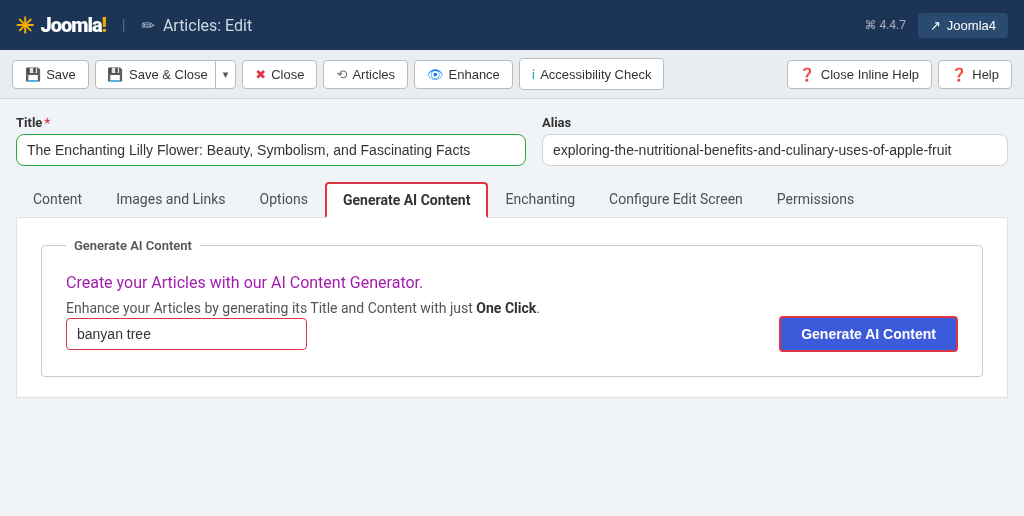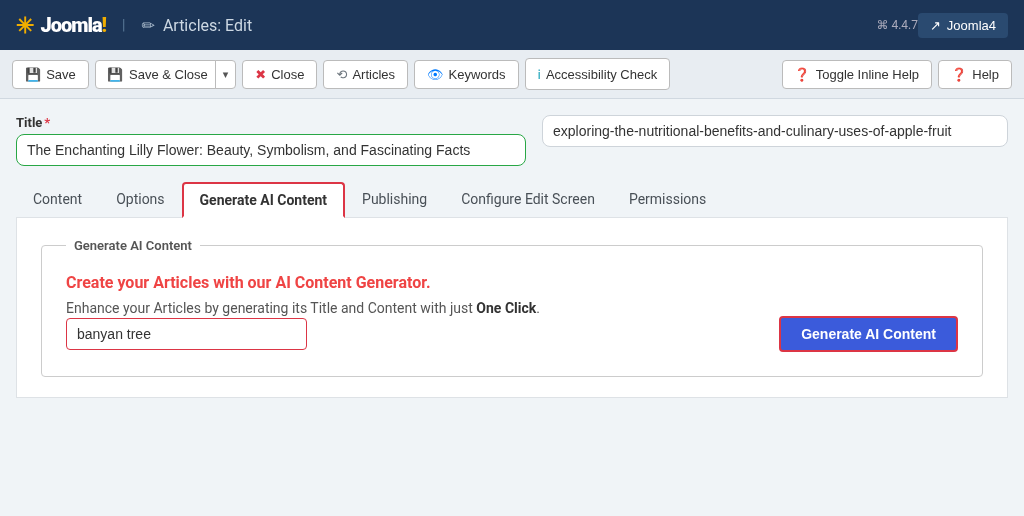--- a/index.html
+++ b/index.html
@@ -11,21 +11,21 @@
       display: flex;
       align-items: center;
       justify-content: space-between;
       padding: 0 16px;
       height: 50px;
       color: white;
     }
     .top-bar-left { display: flex; align-items: center; gap: 8px; }
     .joomla-logo { display: flex; align-items: center; gap: 6px; font-size: 18px; font-weight: bold; color: white; }
     .page-title { color: #cdd8e3; font-size: 16px; display: flex; align-items: center; gap: 8px; }
-    .top-bar-right { display: flex; align-items: center; gap: 0; font-size: 13px; }
+    .top-bar-right { display: flex; align-items: center; gap: 12px; font-size: 13px; }
     .version-badge { color: #aab; font-size: 12px; }
     .user-btn {
       background: #2a4a70;
       color: white;
       border: none;
       padding: 5px 12px;
       border-radius: 4px;
       cursor: pointer;
       display: flex; align-items: center; gap: 6px;
       font-size: 13px;
@@ -126,21 +126,21 @@
     }
 
     
     .tab-content {
       background: white;
       border: 1px solid #dee2e6;
       border-top: none;
       padding: 0;
     }
     .ai-panel-body { padding: 20px 24px; }
-    .ai-heading { font-size: 16px; font-weight: 700; color: #ef4444; margin-bottom: 8px; }
+    .ai-heading { font-size: 16px; font-weight: 400; color: #a21caf; margin-bottom: 8px; }
     .ai-desc { font-size: 14px; color: #555; }
     .ai-desc strong { font-weight: 700; color: #333; }
     .ai-desc2 { font-size: 14px; color: #555; margin-bottom: 16px; }
     .ai-input-row { display: flex; align-items: center; gap: 16px; }
     .ai-text-input {
       flex: 0 0 auto;
       width: 241px;
       border: 1px solid #dc3545;
       border-radius: 4px;
       padding: 7px 10px;
@@ -210,61 +210,63 @@
     <span>Close</span>
   </button>
 
   <button class="toolbar-btn btn-versions">
     <span class="icon">⟲</span>
     <span>Articles</span>
   </button>
 
   <button class="toolbar-btn btn-preview">
     <span class="icon">👁</span>
-    <span>Keywords</span>
+    <span>Enhance</span>
   </button>
 
   <button class="toolbar-btn btn-accessibility">
     <span class="icon">ℹ</span>
     <span>Accessibility Check</span>
   </button>
 
   <div class="toolbar-separator"></div>
 
   <div class="toolbar-right">
     <button class="toolbar-btn btn-toggle-help">
       <span class="icon">❓</span>
-      <span>Toggle Inline Help</span>
+      <span>Close Inline Help</span>
     </button>
     <button class="toolbar-btn btn-help">
       <span class="icon">❓</span>
       <span>Help</span>
     </button>
   </div>
 </div>
 
 <div class="main-content">
 
   <div class="form-row">
     <div class="form-group title-group">
       <label class="form-label">
         <span>Title</span><span class="required">*</span>
       </label>
       <input class="form-input" type="text" style="border-color: rgb(40, 167, 69);" value="The Enchanting Lilly Flower: Beauty, Symbolism, and Fascinating Facts">
     </div>
     <div class="form-group alias-group">
+      <label class="form-label">Alias</label>
       <input class="form-input" type="text" value="exploring-the-nutritional-benefits-and-culinary-uses-of-apple-fruit" style="">
     </div>
   </div>
 
   <div class="tabs">
     <div class="tab-item">Content</div>
+    <div class="tab-item">Images and Links</div>
     <div class="tab-item">Options</div>
     <div class="tab-item active" style="border-color:#dc3545 #dc3545 white #dc3545; border-style:solid; border-width:2px;">Generate AI Content</div>
-    <div class="tab-item">Publishing</div>
+    <div class="tab-item">Enchanting</div>
     <div class="tab-item">Configure Edit Screen</div>
     <div class="tab-item">Permissions</div>
   </div>
 
   <div class="tab-content">
     <div class="ai-panel-body">
 
       <fieldset style="border:1px solid #ccc; border-radius:4px; padding:20px 24px 24px;">
         <legend style="font-size:13px; color:#555; font-weight:600; padding:0 8px;">Generate AI Content</legend>
 

